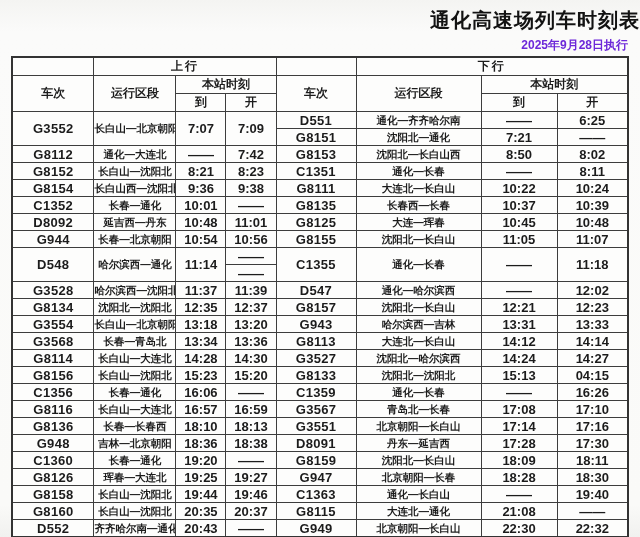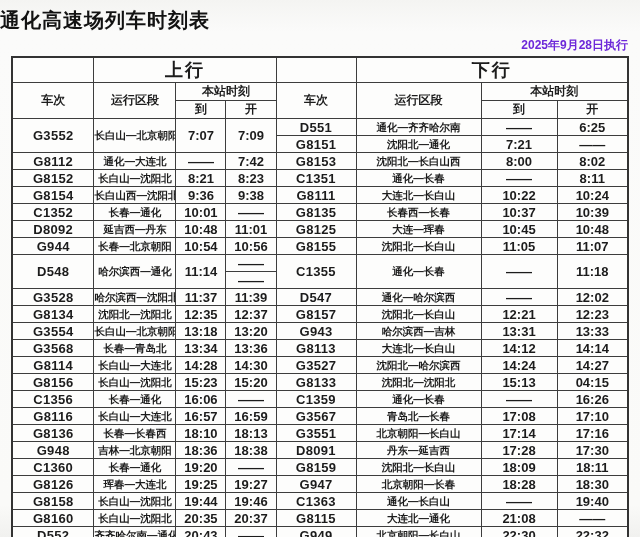--- a/index.html
+++ b/index.html
@@ -3,39 +3,39 @@
 <meta charset="utf-8">
 <style>
   html,body{margin:0;padding:0;}
   body{
     width:640px;height:537px;overflow:hidden;
     background:linear-gradient(180deg,#f4f4f2 0%,#fbfbfa 6%,#fafaf8 94%,#f1f1ef 100%);
     font-family:"Liberation Sans","DejaVu Sans",sans-serif;
     color:#1b1b1b;-webkit-font-smoothing:antialiased;
   }
   .title{
-    text-align:left;font-size:20px;font-weight:bold;letter-spacing:1px;
+    text-align:right;font-size:20px;font-weight:bold;letter-spacing:1px;
     margin:7px 0 3px;color:#121212;
   }
   .date-line{
     width:616px;margin:0 auto 2px;text-align:right;
     font-size:12px;font-weight:bold;color:#6d28d9;
   }
   table{
     width:616px;margin:0 auto;border-collapse:collapse;table-layout:fixed;
     background:#fdfdfc;
   }
   th,td{
     border:1px solid #3d3d3d;text-align:center;vertical-align:middle;
     padding:0;font-weight:bold;color:#1c1c1c;
     overflow:hidden;white-space:nowrap;
   }
   table{border:2px solid #333;}
   thead th{font-size:12px;}
-  .dir-row th{height:16px;font-size:18px;letter-spacing:2px;}
+  .dir-row th{height:16px;font-size:12px;letter-spacing:2px;}
   .hdr-row th{height:15px;}
   .sub-row th{height:14px;}
   tbody td{height:16px;line-height:1;}
   .t{font-size:13px;letter-spacing:0.3px;}
   .s{font-size:10.5px;}
   .tm{font-size:13px;}
 </style>
 </head>
 <body>
 
@@ -92,21 +92,21 @@
       <td class="tm">7:21</td>
       <td class="tm">——</td>
     </tr>
     <tr>
       <td class="t">G8112</td>
       <td class="s">通化—大连北</td>
       <td class="tm">——</td>
       <td class="tm">7:42</td>
       <td class="t">G8153</td>
       <td class="s">沈阳北—长白山西</td>
-      <td class="tm">8:00</td>
+      <td class="tm">8:50</td>
       <td class="tm">8:02</td>
     </tr>
     <tr>
       <td class="t">G8152</td>
       <td class="s">长白山—沈阳北</td>
       <td class="tm">8:21</td>
       <td class="tm">8:23</td>
       <td class="t">C1351</td>
       <td class="s">通化—长春</td>
       <td class="tm">——</td>

